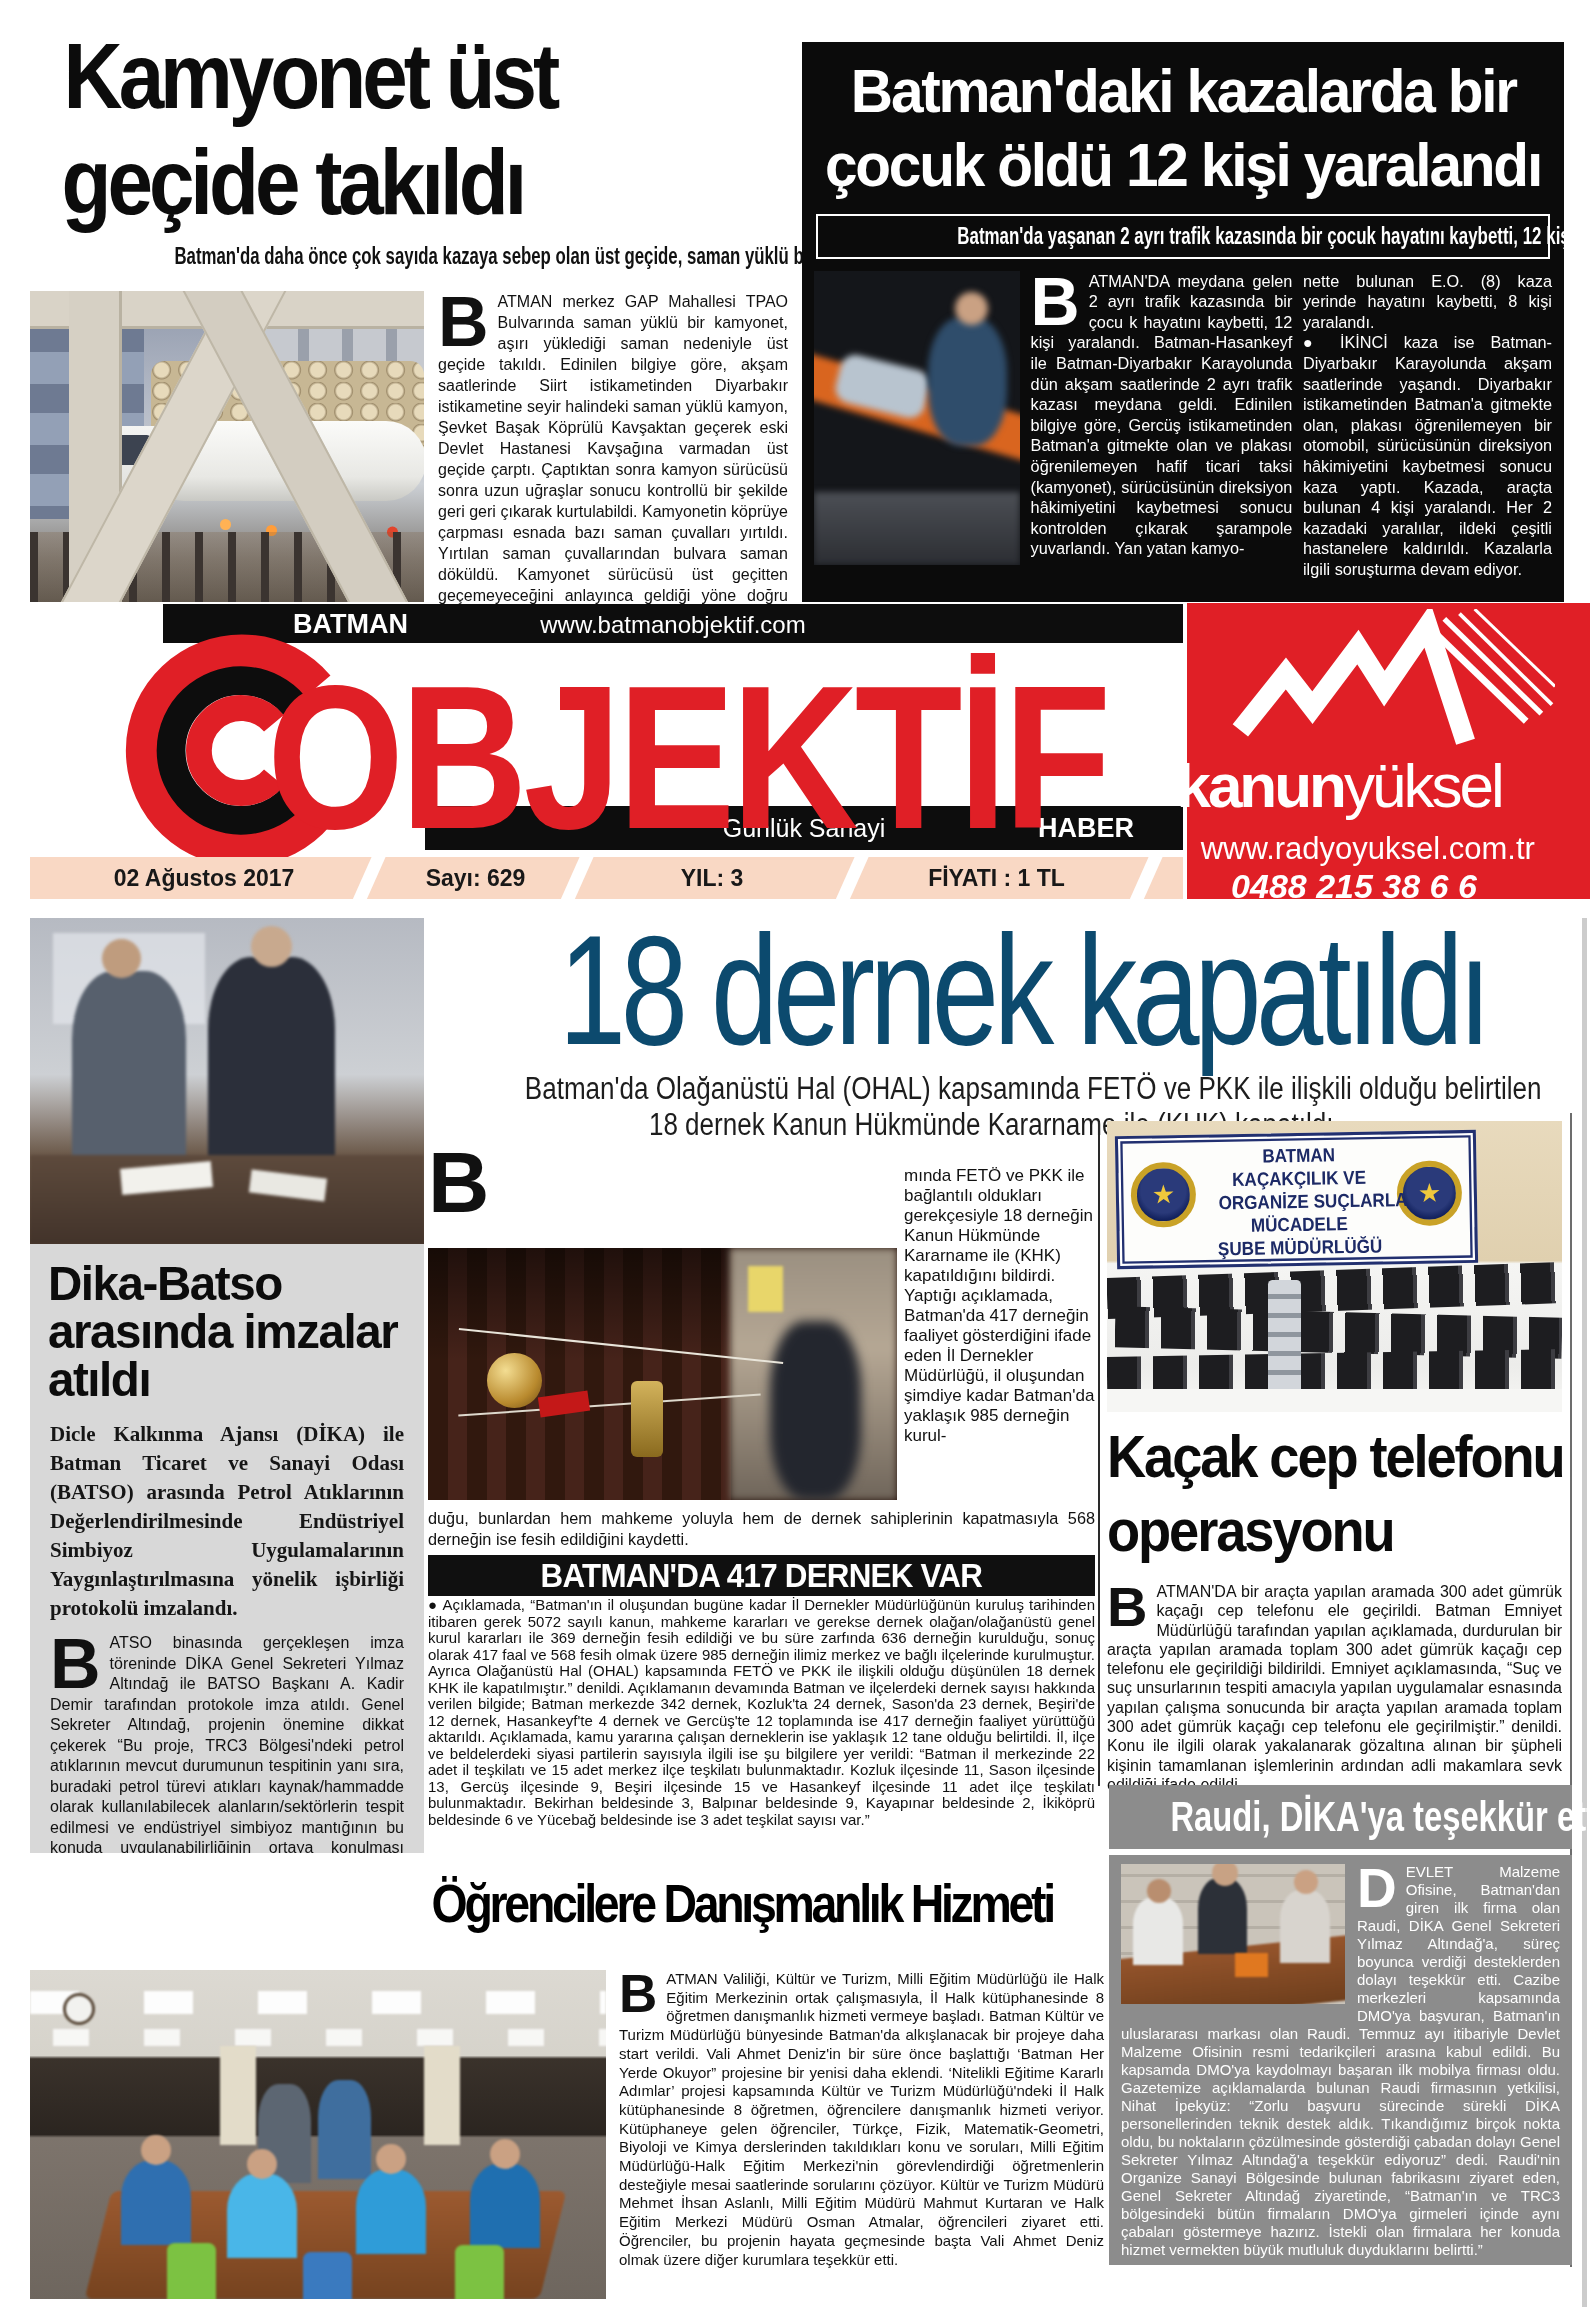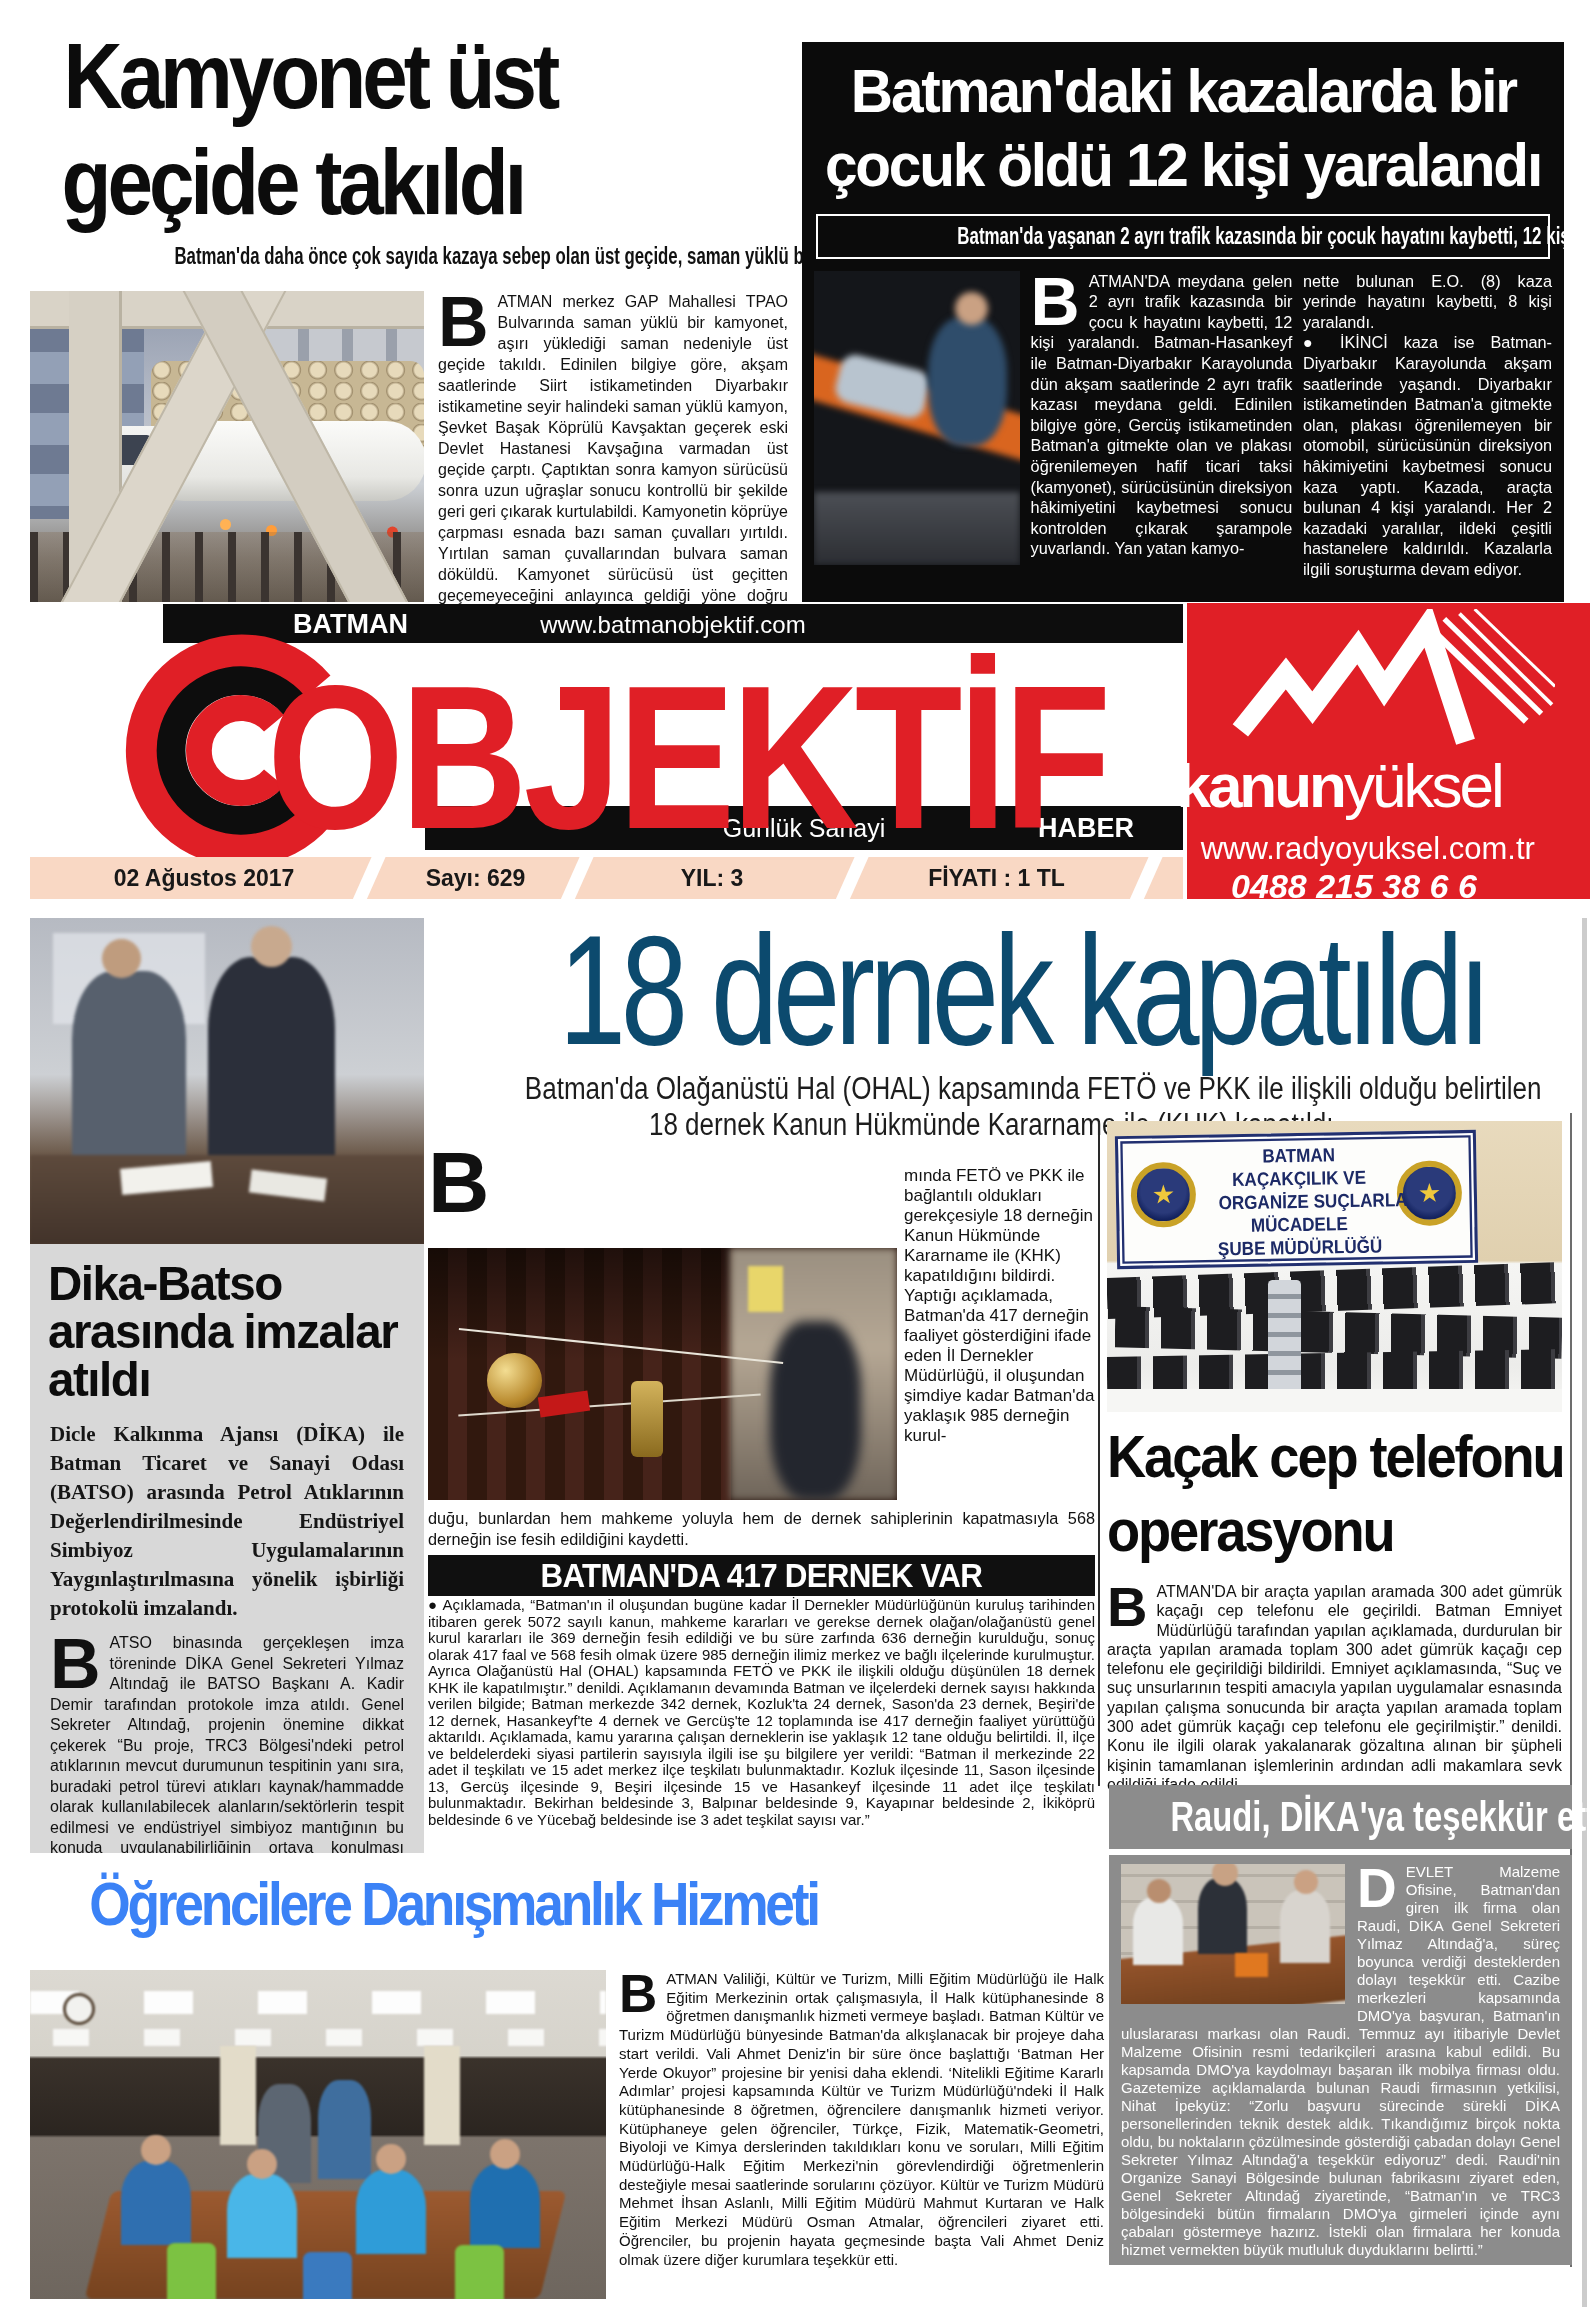--- a/index.html
+++ b/index.html
@@ -107,22 +107,22 @@
   #rbox .dc{font-size:55px;color:#fff}
   #rphoto{float:left;width:224px;height:140px;margin:1.5px 12px 6px 0;position:relative;
           overflow:hidden;background:repeating-linear-gradient(0deg,#cac4ba 0 23px,#b5afa5 23px 26px)}
   #rphoto>div{filter:blur(1.1px)}
 
   #rulemid{left:1098px;top:1122px;width:2.3px;height:664px;background:#2a2a2a}
   #ruleright{left:1570px;top:1113px;width:2.3px;height:1154px;background:#6d6d6d}
   #edge{left:1582px;top:918px;width:4.6px;height:1389px;background:#cccccc}
 
   
-  #ohl{left:30px;top:1857px;width:1073px;text-align:left;font-weight:700;
-       font-size:62px;line-height:93px;letter-spacing:-3.8px;color:#3b82f6}
+  #ohl{left:30px;top:1857px;width:1073px;text-align:right;font-weight:700;
+       font-size:54px;line-height:93px;letter-spacing:-3.8px;color:#000000}
   #ohl .cx{--s:.86}
   #ophoto{left:30px;top:1970px;width:576px;height:329px;overflow:hidden;background:
      linear-gradient(180deg,#dcd9d2 0%,#d6d3cb 26%,#3a322b 27%,#2b2520 50%,#7d746c 51%,#6e665e 100%)}
   #obody{left:619px;top:1970px;width:485px;font-size:15px;line-height:18.7px}
   #obody .dc{font-size:53px}
 
   
   
   .bldgl{left:0;top:0;width:114px;height:228px;background:
      repeating-linear-gradient(180deg,#93a0b6 0 32px,#6e7a92 32px 61px)}

